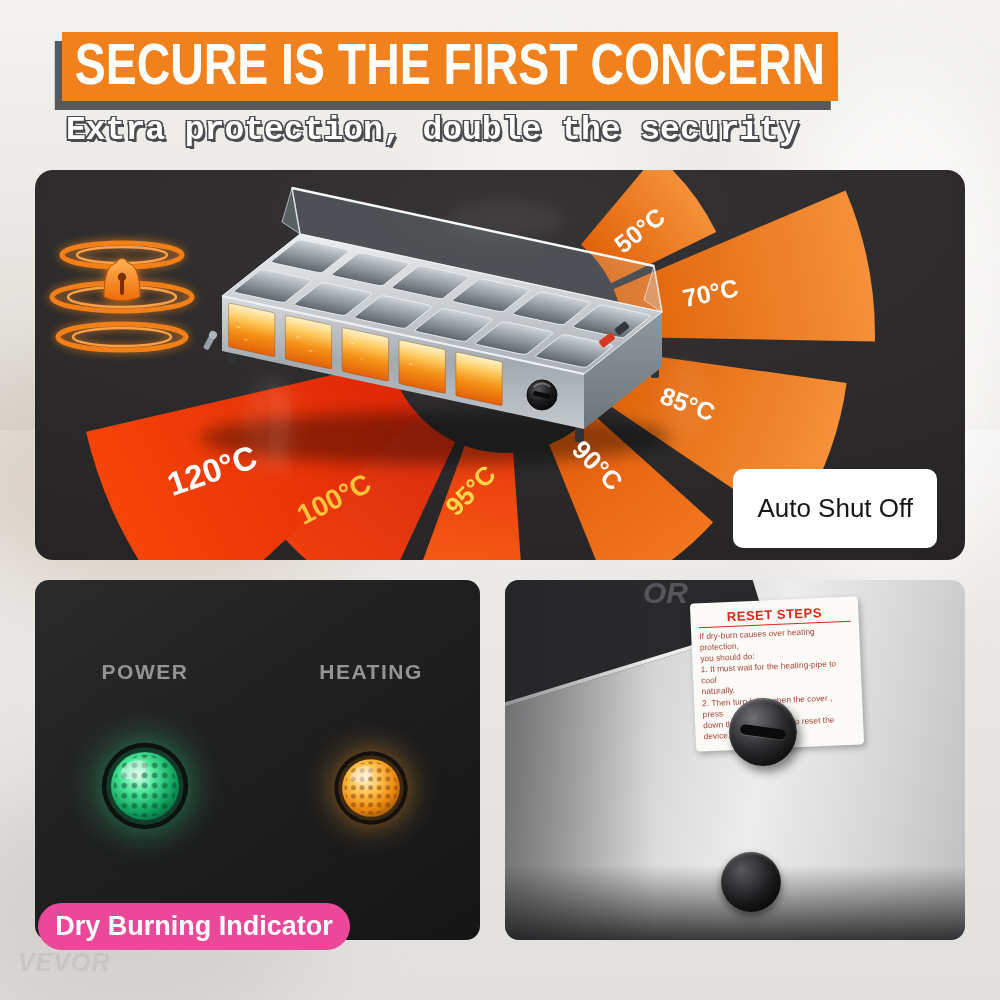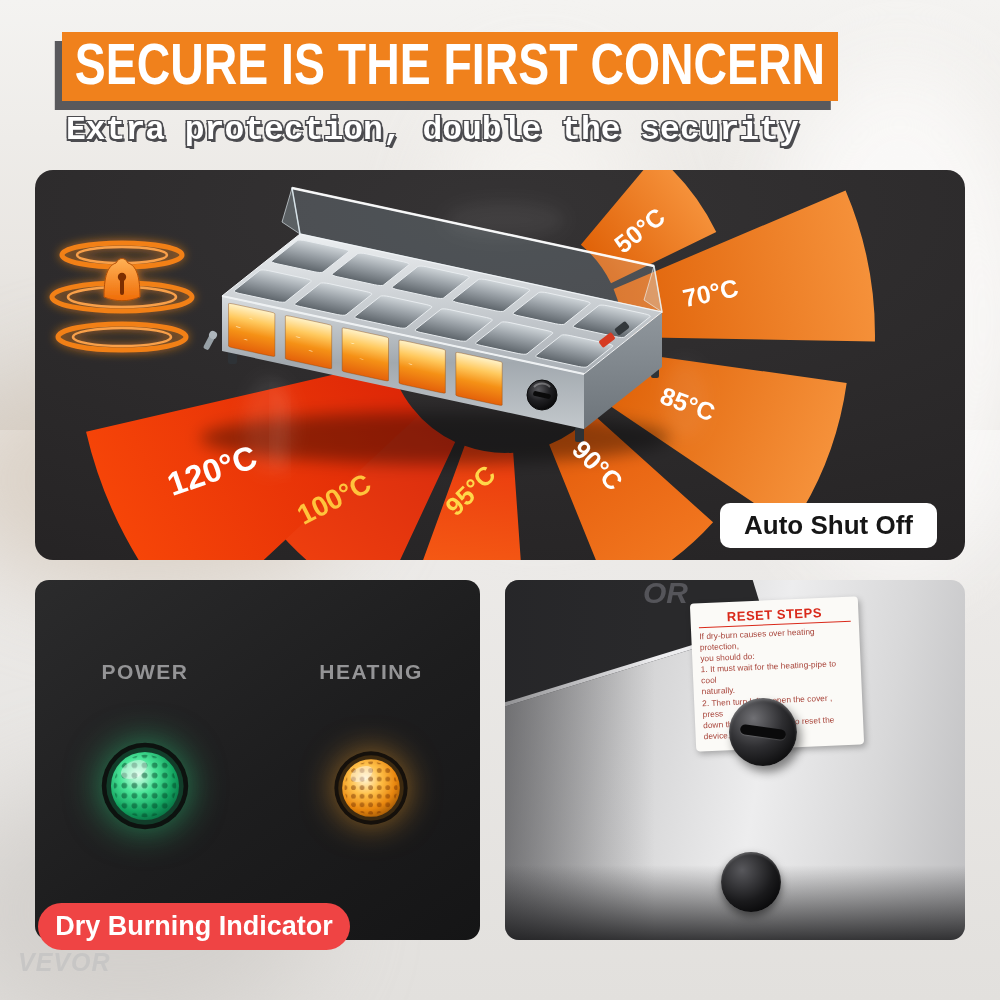--- a/index.html
+++ b/index.html
@@ -19,32 +19,32 @@
       background:#f0811c;padding:3px 16px 8px;box-shadow:-9px 9px 0 rgba(80,80,84,.95);
       transform:scaleX(.8);transform-origin:left top;}
   .subtitle{position:absolute;left:66px;top:112px;font-size:33px;font-weight:700;color:#ffffff;
       text-shadow:2.5px 2.5px 0 #4c4c50,-1.5px -1.5px 0 #4c4c50,1.5px -1.5px 0 #4c4c50,-1.5px 1.5px 0 #4c4c50,1.5px 1.5px 0 #4c4c50;font-family:Liberation Mono, monospace;}
 
   .fan-panel{position:absolute;left:35px;top:170px;width:930px;height:390px;border-radius:18px;overflow:hidden;
       background:radial-gradient(120% 120% at 50% 10%,#353334 0%,#2b292a 55%,#232122 100%);}
   .fan-svg{position:absolute;left:0;top:0;width:930px;height:390px;}
   .fan-svg text{font-family:"Liberation Sans",sans-serif;font-weight:bold;}
   .auto-badge{position:absolute;right:28px;bottom:12px;background:#ffffff;color:#161616;
-      font-size:26px;font-weight:700;padding:7px 24px;border-radius:10px;}
+      font-size:26px;font-weight:400;padding:24px 24px;border-radius:10px;}
 
   .ind-panel{position:absolute;left:35px;top:580px;width:445px;height:360px;border-radius:14px;overflow:hidden;
       background:linear-gradient(145deg,#2b2b2c 0%,#1d1d1e 55%,#151516 100%);}
   .ind-label{position:absolute;top:80px;transform:translateX(-50%);font-size:21px;font-weight:700;
       letter-spacing:1.5px;color:#949496;}
   .lbl-power{left:110px;} .lbl-heating{left:336px;text-align:right;}
   .led{position:absolute;transform:translate(-50%,-50%);}
   .led-green{left:110px;top:206px;width:92px;height:92px;filter:drop-shadow(0 0 18px rgba(43,225,135,.55));}
   .led-orange{left:336px;top:208px;width:78px;height:78px;filter:drop-shadow(0 0 16px rgba(255,165,40,.55));}
 
-  .pill-badge{position:absolute;background:#ef4444;color:#ffffff;font-weight:700;font-size:27px;
+  .pill-badge{position:absolute;background:#ec4899;color:#ffffff;font-weight:700;font-size:27px;
       height:47px;border-radius:26px;display:flex;align-items:center;justify-content:center;}
   .dry-badge{left:38px;top:903px;width:312px;}
   .reset-badge{left:598px;top:903px;width:274px;}
 
   .reset-panel{position:absolute;left:505px;top:580px;width:460px;height:360px;border-radius:14px;overflow:hidden;
       background:linear-gradient(100deg,#a9a9ab 0%,#d2d2d3 28%,#ededee 55%,#d8d8d9 78%,#bfbfc1 100%);}
   .corner-dark{position:absolute;left:-90px;top:-100px;width:330px;height:195px;background:#29292b;
       transform:rotate(-17deg);border-bottom:4px solid #ededef;}
   .left-shade{position:absolute;left:0;top:0;bottom:0;width:150px;
       background:linear-gradient(90deg,rgba(35,35,38,.45),rgba(35,35,38,0));}

